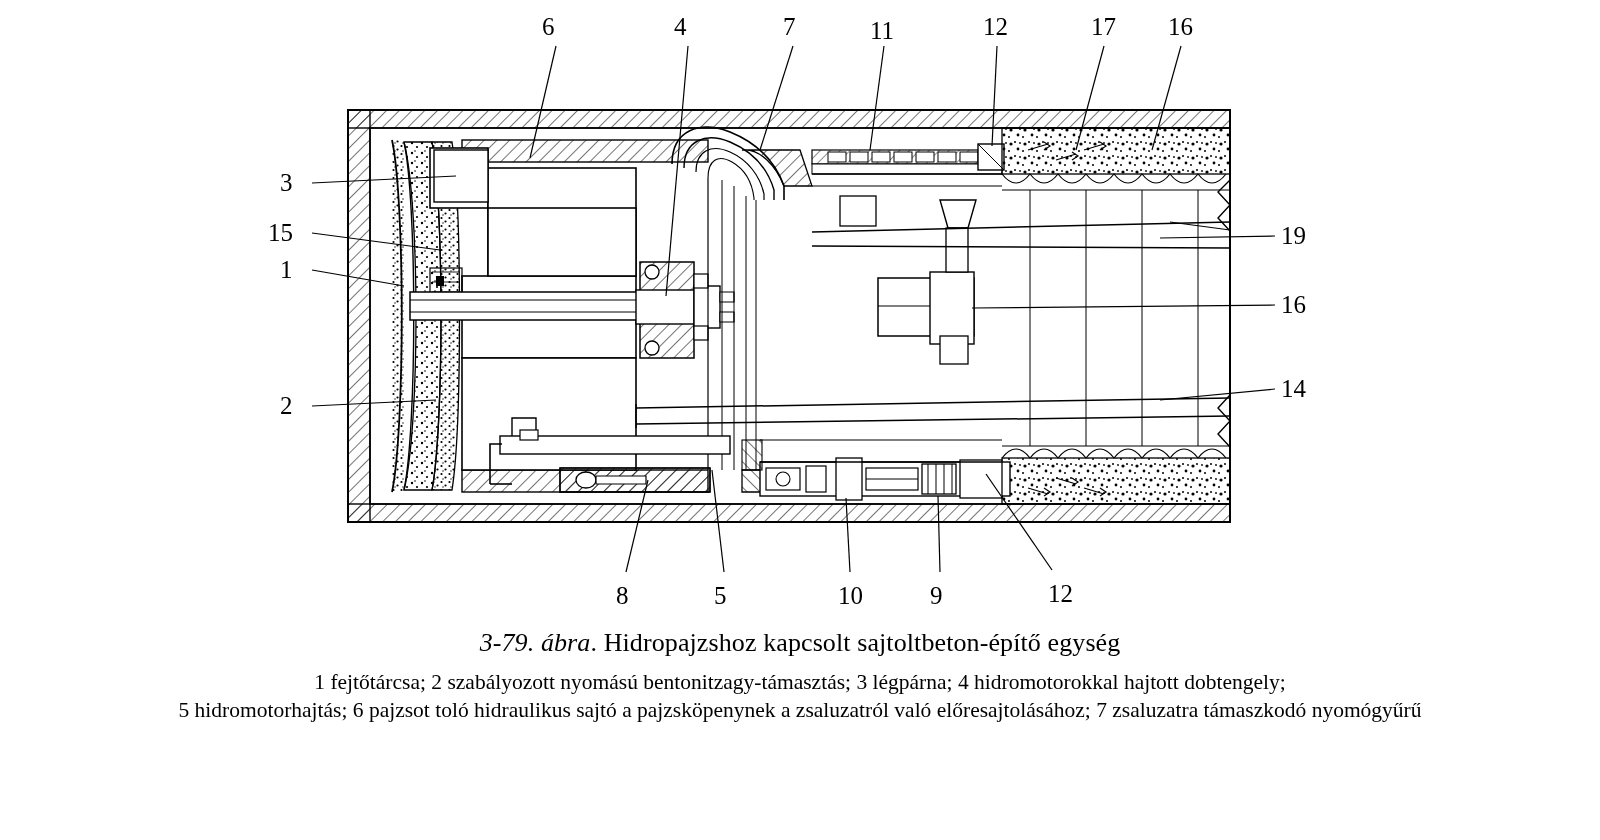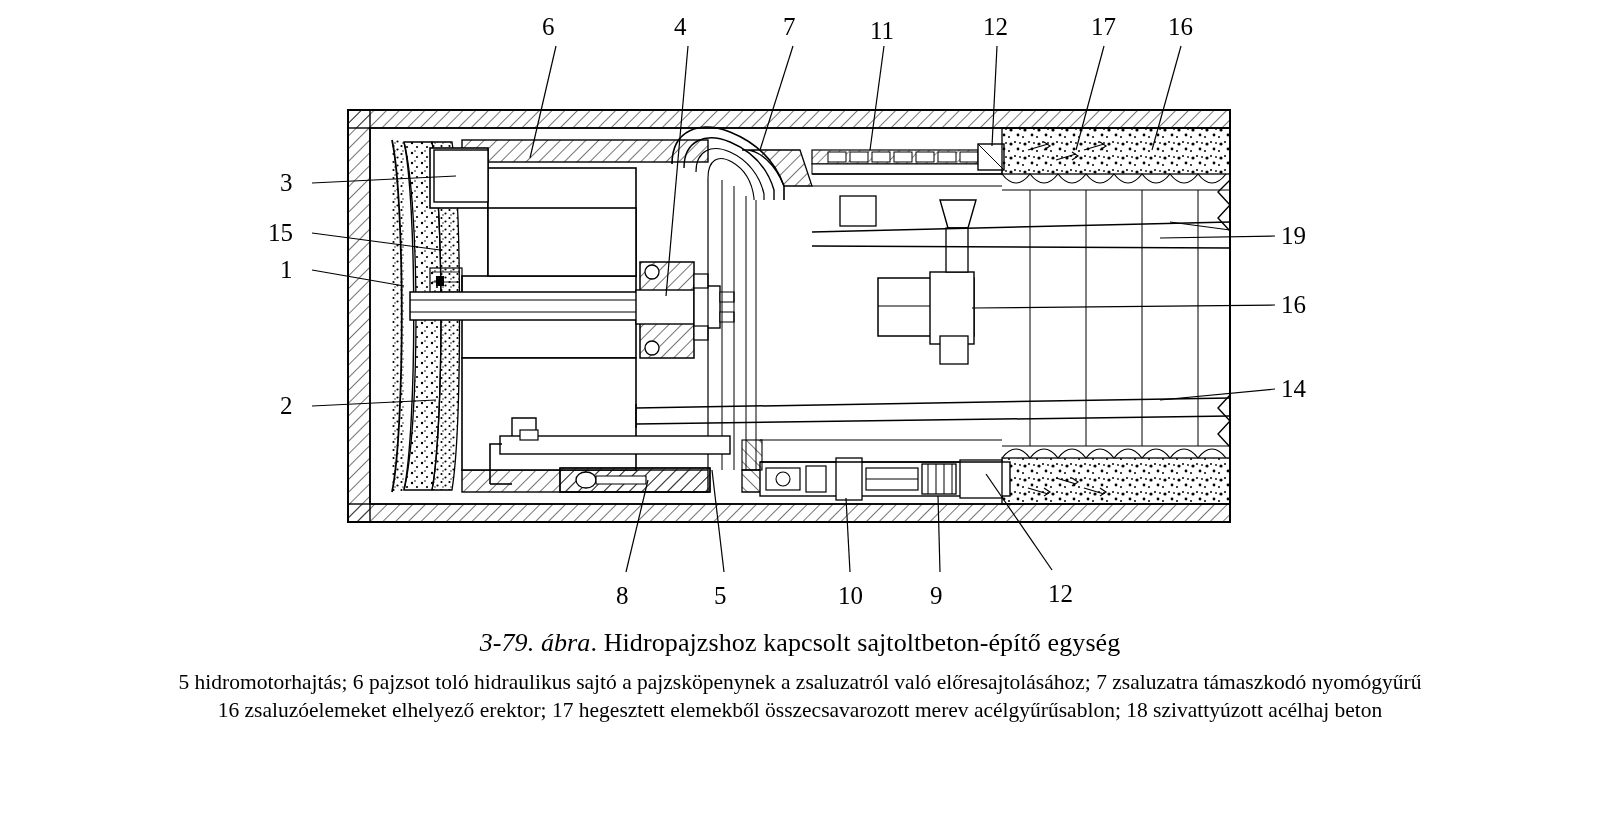--- a/index.html
+++ b/index.html
@@ -312,18 +312,18 @@
     <div class="callout" style="left:838px; top:583px;">10</div>
     <div class="callout" style="left:930px; top:583px;">9</div>
     <div class="callout" style="left:1048px; top:581px;">12</div>
   </div>
 
   <div id="caption-block">
     <div id="figure-title">
       <span class="fignum">3-79. ábra</span><span>.&nbsp;</span><span>Hidropajzshoz kapcsolt sajtoltbeton-építő egység</span>
     </div>
     <div id="legend">
+      <span class="ln">1 fejtőtárcsa; 2 szabályozott nyomású bentonitzagy-támasztás; 3 légpárna; 4 hidromotorokkal hajtott dobtengely;</span>
       <span class="ln just">5 hidromotorhajtás; 6 pajzsot toló hidraulikus sajtó a pajzsköpenynek a zsaluzatról való előresajtolásához; 7 zsaluzatra támaszkodó nyomógyűrű</span>
-      <span class="ln">16 zsaluzóelemeket elhelyező erektor; 17 hegesztett elemekből összecsavarozott merev acélgyűrűsablon; 18 szivattyúzott acélhaj beton</span>
     </div>
   </div>
 
 </div>
 
 </body></html>

